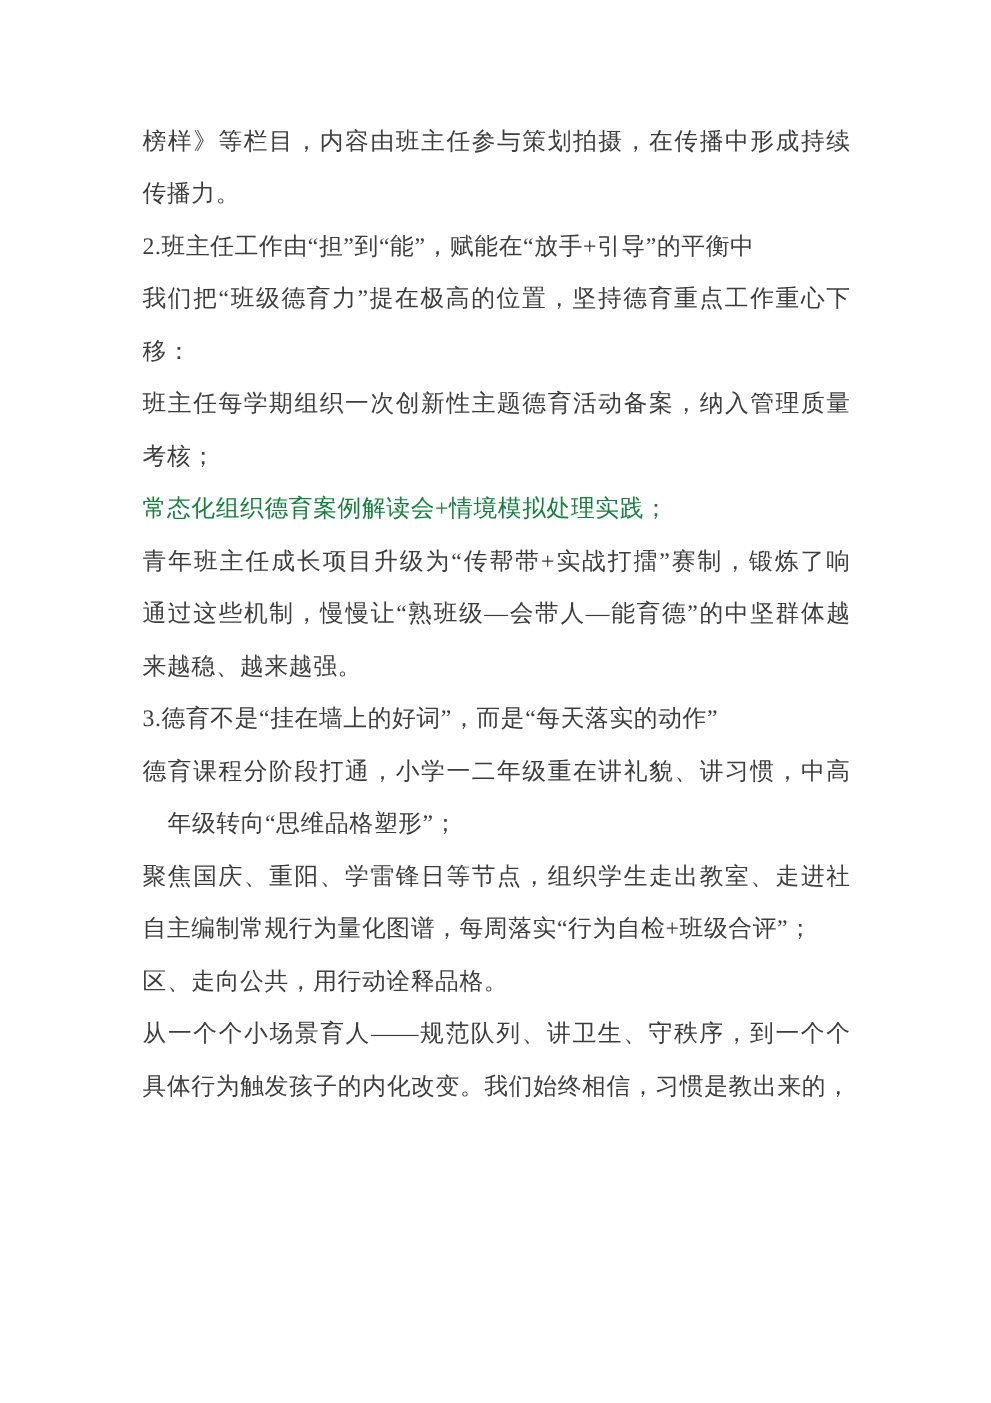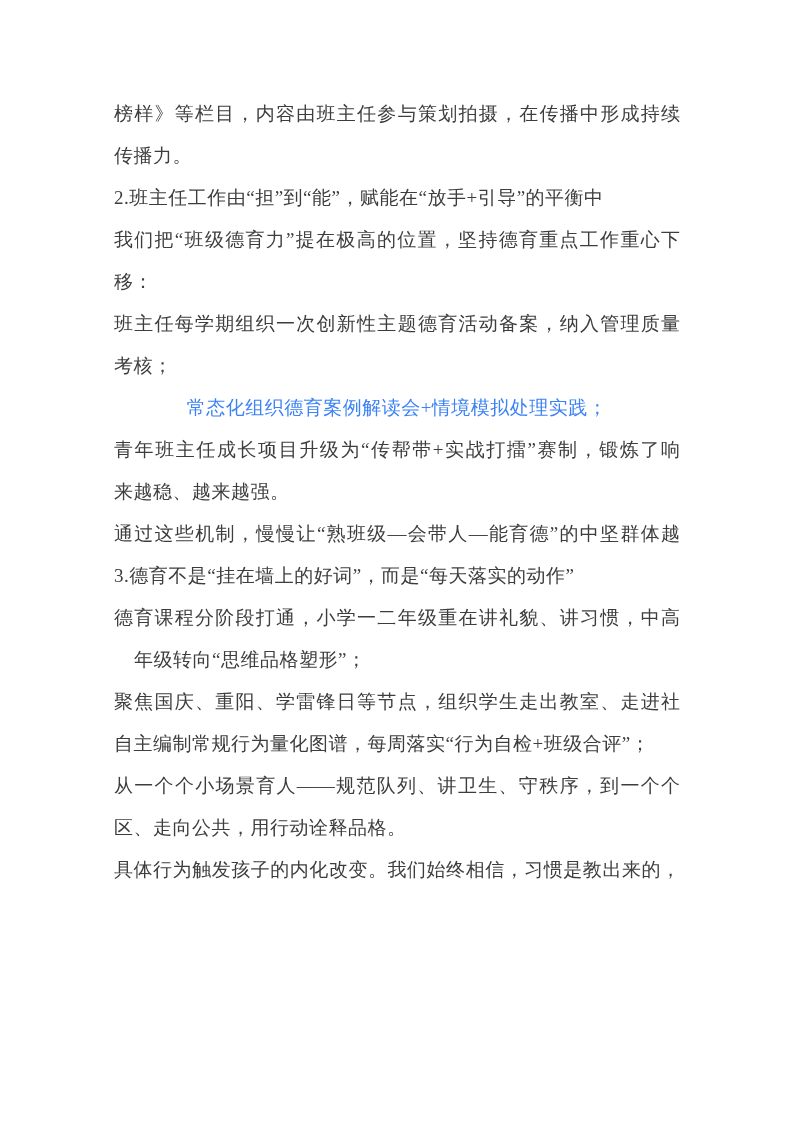--- a/index.html
+++ b/index.html
@@ -42,26 +42,26 @@
 
 <div class="page">
   <div class="textblock">
       <div class="line fill" style="color: rgb(61, 61, 61);">榜样》等栏目，内容由班主任参与策划拍摄，在传播中形成持续</div>
       <div class="line" style="color: rgb(61, 61, 61);">传播力。</div>
       <div class="line" style="color: rgb(61, 61, 61);">2.班主任工作由“担”到“能”，赋能在“放手+引导”的平衡中</div>
       <div class="line fill" style="color: rgb(61, 61, 61);">我们把“班级德育力”提在极高的位置，坚持德育重点工作重心下</div>
       <div class="line" style="color: rgb(61, 61, 61);">移：</div>
       <div class="line fill" style="color: rgb(61, 61, 61);">班主任每学期组织一次创新性主题德育活动备案，纳入管理质量</div>
       <div class="line" style="color: rgb(61, 61, 61);">考核；</div>
-      <div class="line" style="color: #3b82f6; text-align: center;">常态化组织德育案例解读会+情境模拟处理实践；</div>
+      <div class="line" style="color: #15803d;">常态化组织德育案例解读会+情境模拟处理实践；</div>
       <div class="line fill" style="color: rgb(61, 61, 61);">青年班主任成长项目升级为“传帮带+实战打擂”赛制，锻炼了响</div>
+      <div class="line fill" style="color: rgb(61, 61, 61);">通过这些机制，慢慢让“熟班级—会带人—能育德”的中坚群体越</div>
       <div class="line" style="color: rgb(61, 61, 61);">来越稳、越来越强。</div>
-      <div class="line fill" style="color: rgb(61, 61, 61);">通过这些机制，慢慢让“熟班级—会带人—能育德”的中坚群体越</div>
       <div class="line" style="color: rgb(61, 61, 61);">3.德育不是“挂在墙上的好词”，而是“每天落实的动作”</div>
       <div class="line fill" style="color: rgb(61, 61, 61);">德育课程分阶段打通，小学一二年级重在讲礼貌、讲习惯，中高</div>
       <div class="line" style="color: rgb(61, 61, 61); margin-left: 20px;">年级转向“思维品格塑形”；</div>
       <div class="line fill" style="color: rgb(61, 61, 61);">聚焦国庆、重阳、学雷锋日等节点，组织学生走出教室、走进社</div>
       <div class="line" style="color: rgb(61, 61, 61);">自主编制常规行为量化图谱，每周落实“行为自检+班级合评”；</div>
+      <div class="line" style="color: rgb(61, 61, 61);">区、走向公共，用行动诠释品格。</div>
       <div class="line fill" style="color: rgb(61, 61, 61);">从一个个小场景育人——规范队列、讲卫生、守秩序，到一个个</div>
-      <div class="line" style="color: rgb(61, 61, 61);">区、走向公共，用行动诠释品格。</div>
       <div class="line fill" style="color: rgb(61, 61, 61);">具体行为触发孩子的内化改变。我们始终相信，习惯是教出来的，</div>
     </div>
 </div>
 
 </body></html>

